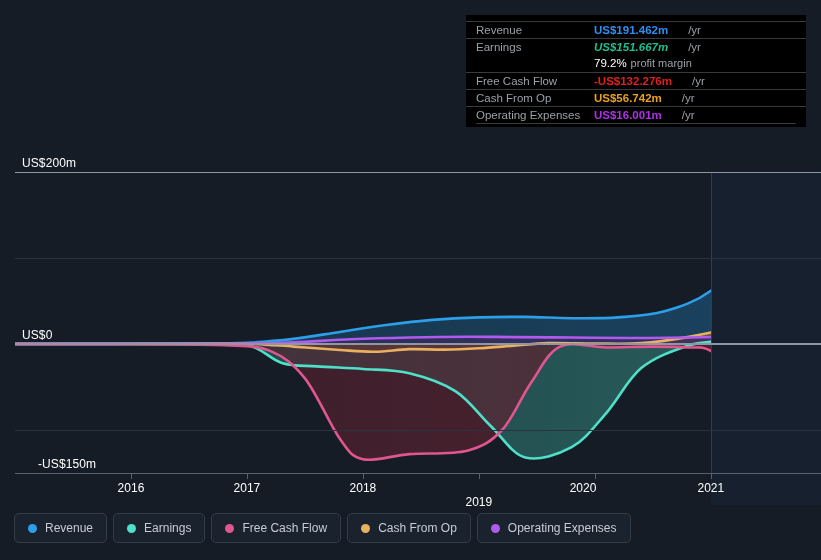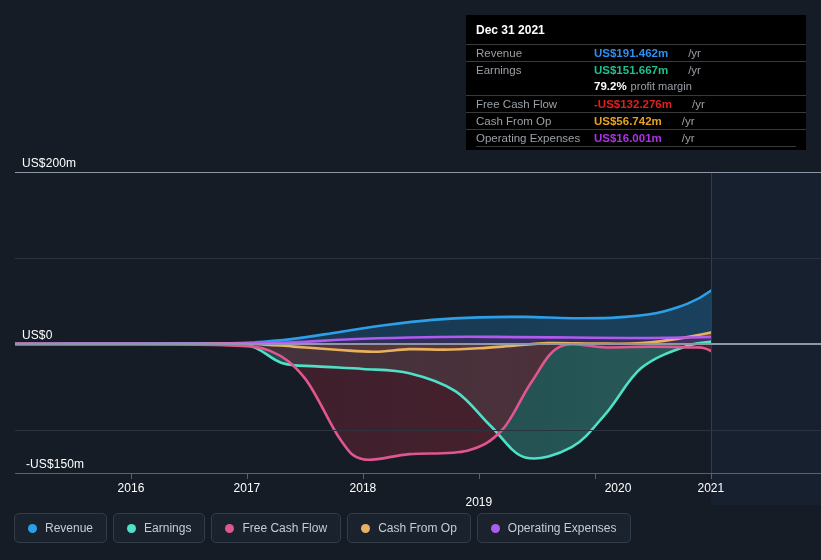--- a/index.html
+++ b/index.html
@@ -114,21 +114,21 @@
   }
   .tt-unit {
     color: #9aa0a6;
     font-size: 11.5px;
     margin-left: 20px;
     font-weight: normal;
   }
   .tt-sub {
     color: #ffffff;
     font-size: 11.5px;
-    font-weight: bold;
+    font-weight: normal;
     text-align: center;
   }
   .tt-subtext {
     color: #9aa0a6;
     font-size: 11px;
     margin-left: 4px;
     font-weight: normal;
   }
 
   
@@ -214,46 +214,45 @@
       </div>
   <div class="band" style="left: 710.827px; width: 110.173px;"></div>
       <div class="band-divider" style="left: 710.827px; height: 301px;"></div>
       <div class="gridline axis-top" style="top: 172px;"></div>
       <div class="gridline" style="top: 258px;"></div>
       <div class="gridline zero" style="top: 343px;"></div>
       <div class="gridline" style="top: 430px;"></div>
       <div class="gridline baseline" style="top: 473px;"></div>
       <div class="ylabel" style="left: 22px; top: 156px;">US$200m</div>
       <div class="ylabel" style="left: 22px; top: 328px; text-align: right;">US$0</div>
-      <div class="ylabel" style="left: 26px; top: 457px;">-US$150m</div>
+      <div class="ylabel" style="left: 38px; top: 457px;">-US$150m</div>
       <div class="xtick" style="left: 130.971px; top: 474px;"></div>
       <div class="xlabel" style="left: 130.971px; top: 481px;">2016</div>
       <div class="xtick" style="left: 246.942px; top: 474px;"></div>
       <div class="xlabel" style="left: 246.942px; top: 481px;">2017</div>
       <div class="xtick" style="left: 362.914px; top: 474px;"></div>
       <div class="xlabel" style="left: 362.914px; top: 481px;">2018</div>
       <div class="xtick" style="left: 478.885px; top: 474px;"></div>
       <div class="xlabel" style="left: 478.885px; top: 495px;">2019</div>
       <div class="xtick" style="left: 594.856px; top: 474px;"></div>
-      <div class="xlabel" style="left: 618px; top: 481px;">2020</div>
+      <div class="xlabel" style="left: 583px; top: 481px;">2020</div>
       <div class="xtick" style="left: 710.827px; top: 474px;"></div>
       <div class="xlabel" style="left: 710.827px; top: 481px;">2021</div>
     </div>
 
   <div id="tooltip">
-    <div class="tt-title">Dec 31 2021</div>
     <div id="tt-rows">
         <div class="tt-row">
           <span class="tt-label">Revenue</span>
           <span class="tt-val" style="color: rgb(45, 143, 240);">US$191.462m</span>
           <span class="tt-unit">/yr</span>
         </div>
         <div class="tt-row">
           <span class="tt-label">Earnings</span>
-          <span class="tt-val" style="color: rgb(31, 191, 143);">US$151.667m</span>
+          <span class="tt-val" style="color: rgb(31, 191, 143); font-style: italic;">US$151.667m</span>
           <span class="tt-unit">/yr</span>
         </div>
         <div class="tt-row no-rule">
           <span class="tt-label"></span>
           <span class="tt-sub">79.2%</span>
           <span class="tt-subtext">profit margin</span>
         </div>
         <div class="tt-row">
           <span class="tt-label">Free Cash Flow</span>
           <span class="tt-val" style="color: rgb(224, 32, 32);">-US$132.276m</span>

